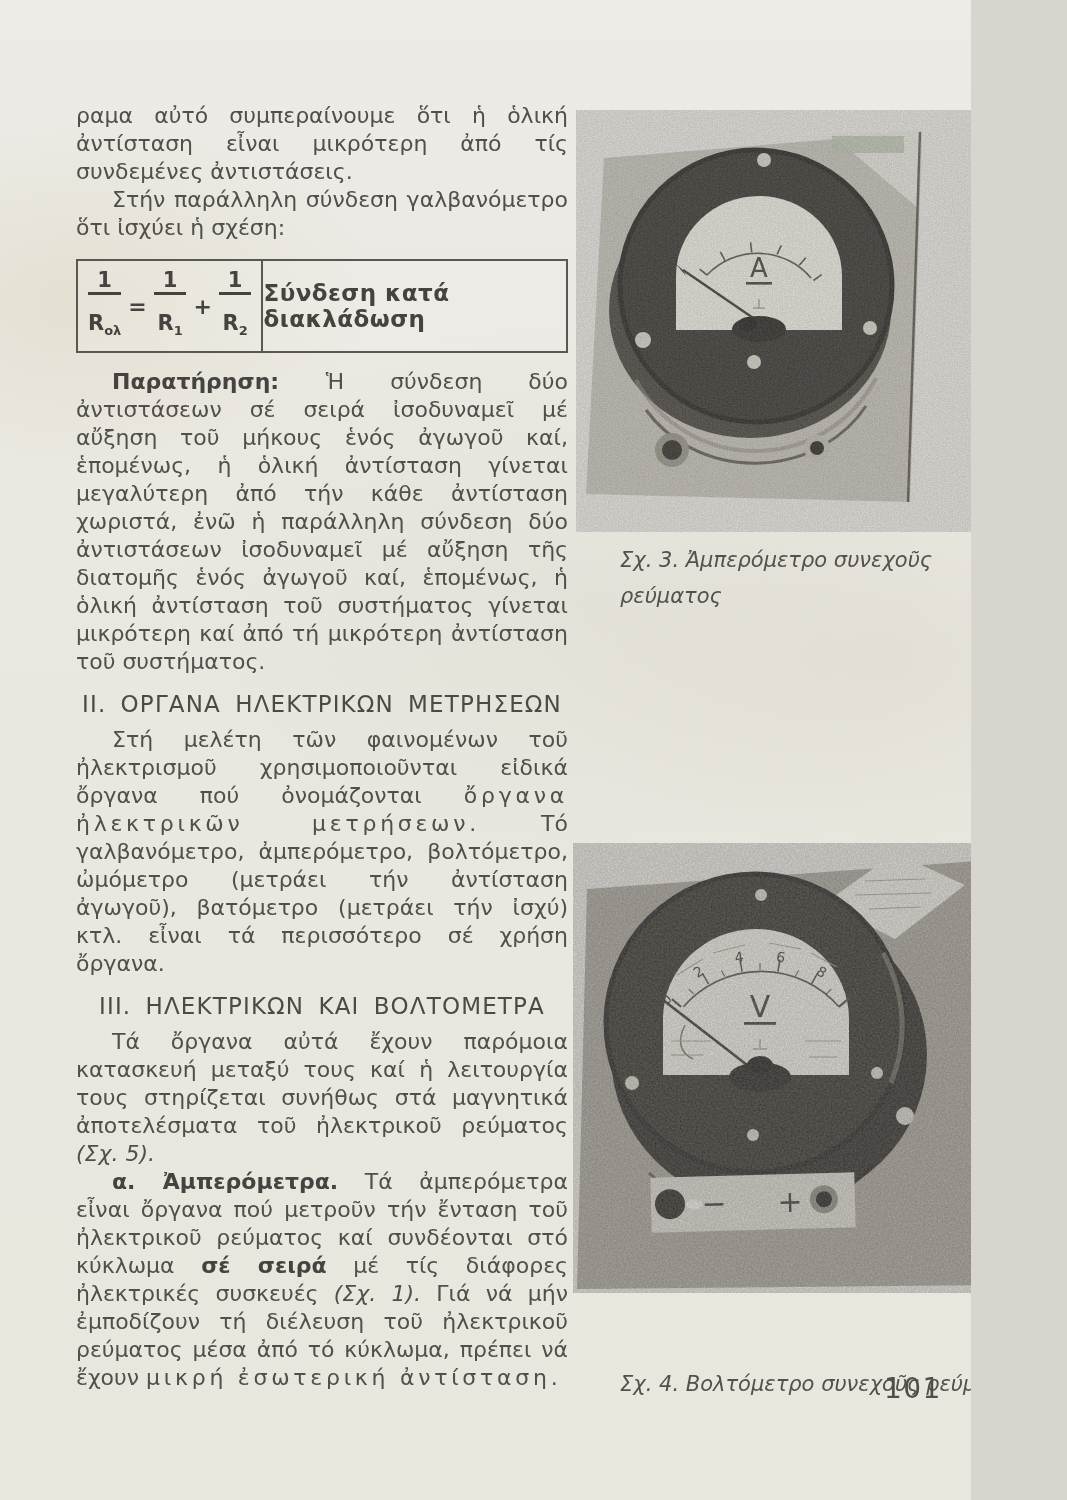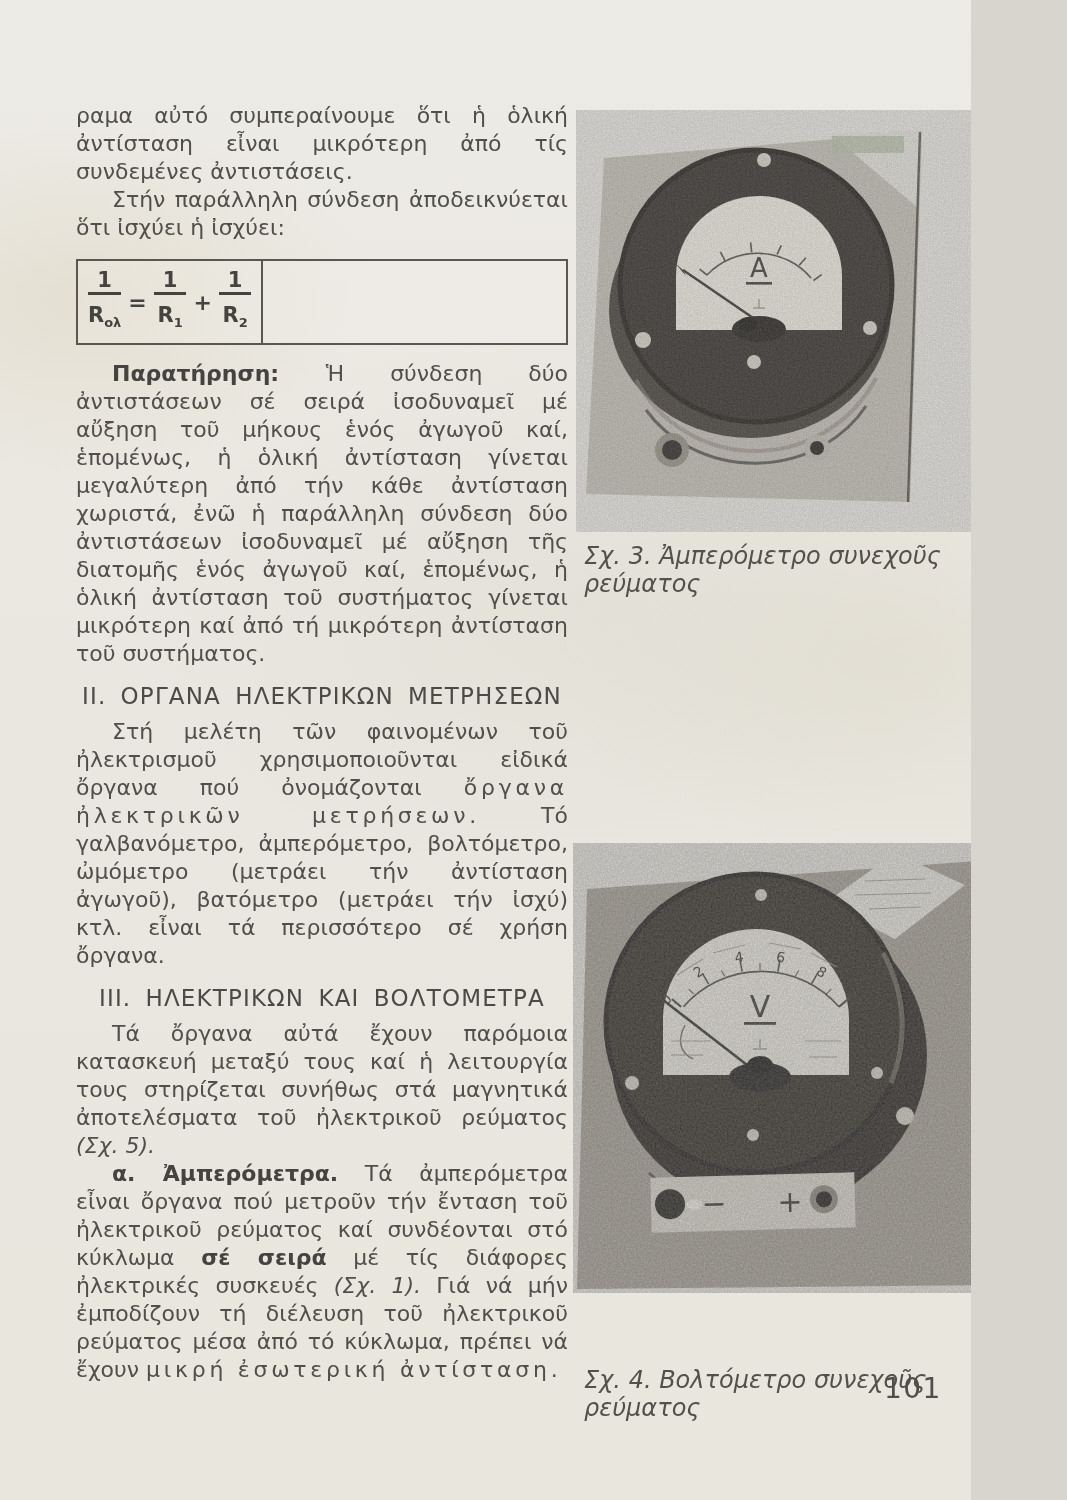--- a/index.html
+++ b/index.html
@@ -22,60 +22,61 @@
   .spaced{letter-spacing:.17em;}
   .heading{margin:15px 0 9px 0;font-size:23px;font-weight:400;text-align:center;
            letter-spacing:.05em;word-spacing:.25em;color:#4c4a46;}
   
   .formula-box{display:flex;align-items:stretch;border:2.5px solid #5a5751;margin:17px 0 15px 0;
                background:rgba(255,255,255,.12);}
   .formula-left{display:flex;align-items:center;justify-content:center;padding:8px 10px;min-width:158px;
                 border-right:2.5px solid #5a5751;}
   .frac{display:inline-block;text-align:center;vertical-align:middle;font-weight:700;color:#45433f;}
   .fnum{display:block;font-size:21px;line-height:22px;padding:0 9px 1px 9px;border-bottom:3px solid #45433f;}
-  .fden{display:block;font-size:21px;line-height:24px;padding-top:8px;}
+  .fden{display:block;font-size:21px;line-height:24px;padding-top:16px;}
   .fden sub{font-size:13px;}
   .fop{font-size:22px;font-weight:700;margin:0 7px;color:#45433f;}
   .formula-right{flex:1;display:flex;align-items:center;justify-content:center;
                  font-size:23px;font-weight:700;color:#45433f;letter-spacing:.02em;}
   
   .photo{position:absolute;}
   .photo svg{display:block;width:100%;height:100%;}
-  .caption{position:absolute;font-style:italic;font-size:24px;line-height:28px;color:#53514c;}
+  .caption{position:absolute;font-style:italic;font-size:21px;line-height:36px;color:#53514c;margin-left:36px;}
   .pagenum{position:absolute;left:884px;top:1372px;font-size:28px;color:#504e4a;letter-spacing:.05em;}
   .scale-num{font-family:"DejaVu Sans",sans-serif;}
 </style>
 </head>
 <body>
 
 <div class="page">
 
   <div class="col">
     <div id="blocks-before">
         <p class="para"><span>ραμα αὐτό συμπεραίνουμε ὅτι ἡ ὁλική ἀντίσταση εἶναι μικρότερη ἀπό τίς συνδεμένες ἀντιστάσεις.</span></p>
-        <p class="para indent"><span>Στήν παράλληλη σύνδεση ἀποδεικνύεται ὅτι ἰσχύει ἡ ἰσχύει:</span></p>
+        <p class="para indent"><span>Στήν παράλληλη σύνδεση γαλβανόμετρο ὅτι ἰσχύει ἡ σχέση:</span></p>
       </div>
 
     <div class="formula-box">
       <div class="formula-left">
         <span class="frac">
           <span class="fnum">1</span>
           <span class="fden"><span>R</span><sub>ολ</sub></span>
         </span>
         <span class="fop">=</span>
         <span class="frac">
           <span class="fnum">1</span>
           <span class="fden"><span>R</span><sub>1</sub></span>
         </span>
         <span class="fop">+</span>
         <span class="frac">
           <span class="fnum">1</span>
           <span class="fden"><span>R</span><sub>2</sub></span>
         </span>
       </div>
+      <div class="formula-right">Σύνδεση κατά διακλάδωση</div>
     </div>
 
     <div id="blocks-after">
         <p class="para indent"><span class="bold">Παρατήρηση: </span><span>Ἡ σύνδεση δύο ἀντιστάσεων σέ σειρά ἰσοδυναμεῖ μέ αὔξηση τοῦ μήκους ἑνός ἀγωγοῦ καί, ἑπομένως, ἡ ὁλική ἀντίσταση γίνεται μεγαλύτερη ἀπό τήν κάθε ἀντίσταση χωριστά, ἐνῶ ἡ παράλληλη σύνδεση δύο ἀντιστάσεων ἰσοδυναμεῖ μέ αὔξηση τῆς διατομῆς ἑνός ἀγωγοῦ καί, ἑπομένως, ἡ ὁλική ἀντίσταση τοῦ συστήματος γίνεται μικρότερη καί ἀπό τή μικρότερη ἀντίσταση τοῦ συστήματος.</span></p>
         <h3 class="heading"><span>II. ΟΡΓΑΝΑ ΗΛΕΚΤΡΙΚΩΝ ΜΕΤΡΗΣΕΩΝ</span></h3>
         <p class="para indent"><span>Στή μελέτη τῶν φαινομένων τοῦ ἠλεκτρισμοῦ χρησιμοποιοῦνται εἰδικά ὄργανα πού ὀνομάζονται </span><span class="spaced">ὄργανα ἠλεκτρικῶν μετρήσεων</span><span>. Τό γαλβανόμετρο, ἀμπερόμετρο, βολτόμετρο, ὠμόμετρο (μετράει τήν ἀντίσταση ἀγωγοῦ), βατόμετρο (μετράει τήν ἰσχύ) κτλ. εἶναι τά περισσότερο σέ χρήση ὄργανα.</span></p>
         <h3 class="heading"><span>III. ΗΛΕΚΤΡΙΚΩΝ ΚΑΙ ΒΟΛΤΟΜΕΤΡΑ</span></h3>
         <p class="para indent"><span>Τά ὄργανα αὐτά ἔχουν παρόμοια κατασκευή μεταξύ τους καί ἡ λειτουργία τους στηρίζεται συνήθως στά μαγνητικά ἀποτελέσματα τοῦ ἠλεκτρικοῦ ρεύματος </span><span class="italic">(Σχ. 5).</span></p>
         <p class="para indent"><span class="bold">α. Ἀμπερόμετρα.</span><span> Τά ἀμπερόμετρα εἶναι ὄργανα πού μετροῦν τήν ἔνταση τοῦ ἠλεκτρικοῦ ρεύματος καί συνδέονται στό κύκλωμα </span><span class="bold">σέ σειρά</span><span> μέ τίς διάφορες ἠλεκτρικές συσκευές </span><span class="italic">(Σχ. 1).</span><span> Γιά νά μήν ἐμποδίζουν τή διέλευση τοῦ ἠλεκτρικοῦ ρεύματος μέσα ἀπό τό κύκλωμα, πρέπει νά ἔχουν </span><span class="spaced">μικρή ἐσωτερική ἀντίσταση</span><span>.</span></p>
       </div>

